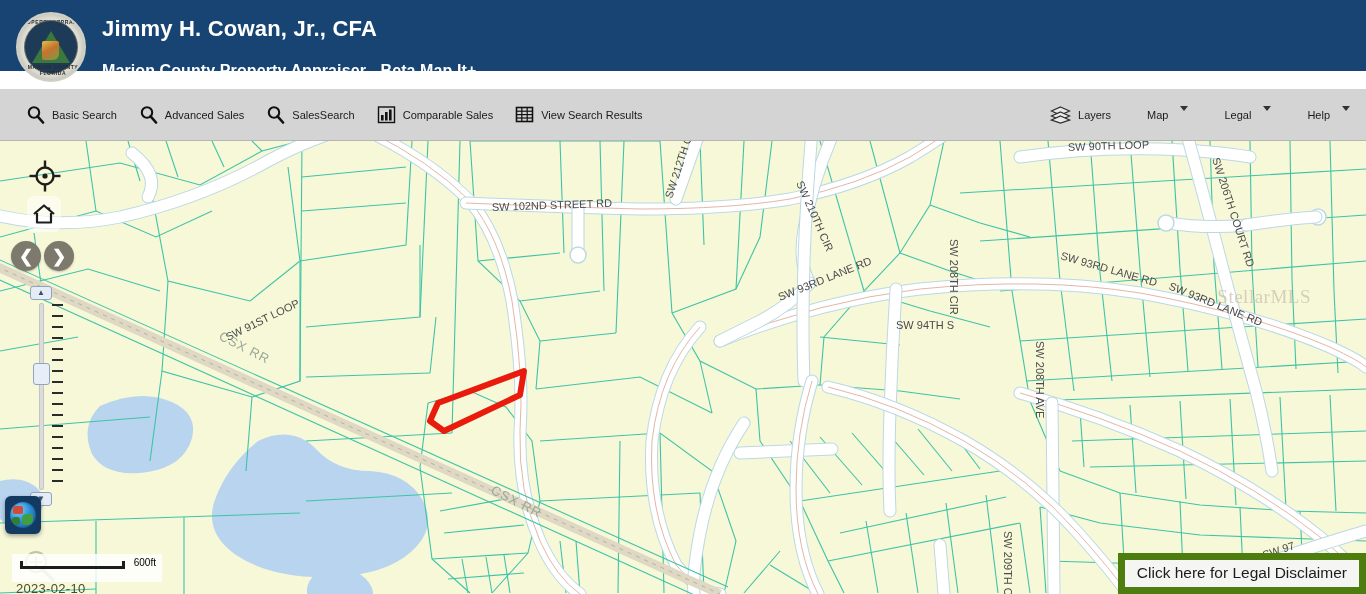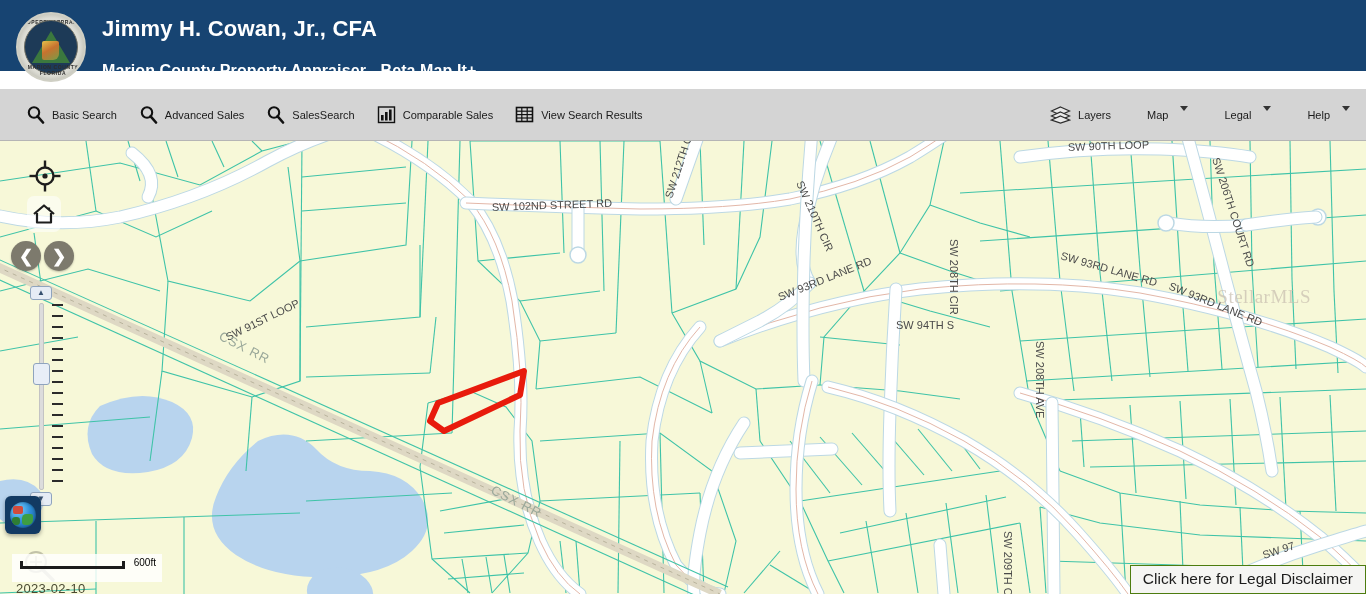--- a/index.html
+++ b/index.html
@@ -174,21 +174,21 @@
     position: absolute; right: 6px; top: 3px;
     font-size: 10px; color: #000000;
   }
   .mapdate {
     left: 16px; bottom: -2px;
     font-size: 13px; color: #4a4a32; letter-spacing: .3px;
   }
 
   .disclaimer {
     right: 0; bottom: 0;
-    background: #f5f5f3; border: 1px solid #4d7c0f;
+    background: #f5f5f3; border: 7px solid #4d7c0f;
     padding: 3px 12px 4px 12px;
     font-size: 15.5px; color: #1c1c1c; cursor: pointer;
     line-height: 20px;
   }
 
   .watermark {
     position: absolute; right: 55px; top: 145px;
     font-size: 19px; color: #c9bfb0; opacity: .72;
     font-family: "Liberation Serif", serif; letter-spacing: .5px;
     z-index: 5; pointer-events: none;

